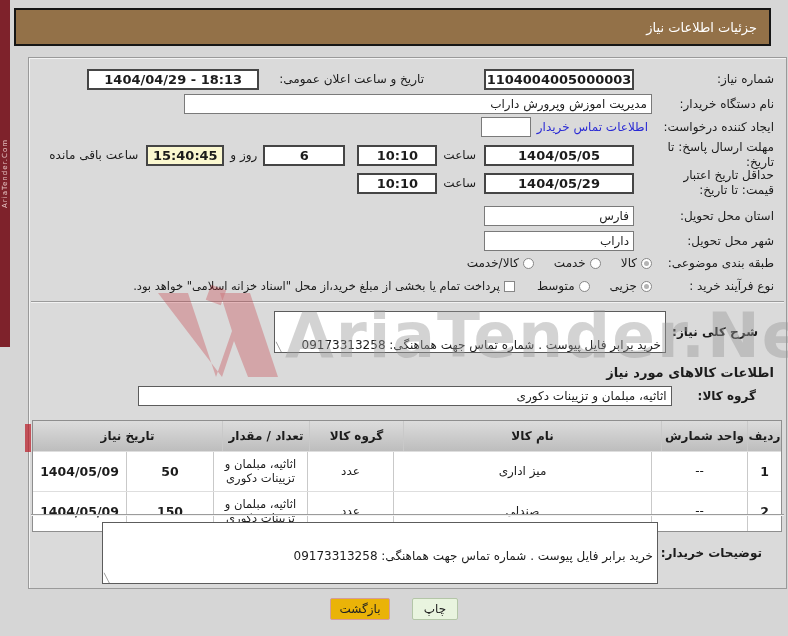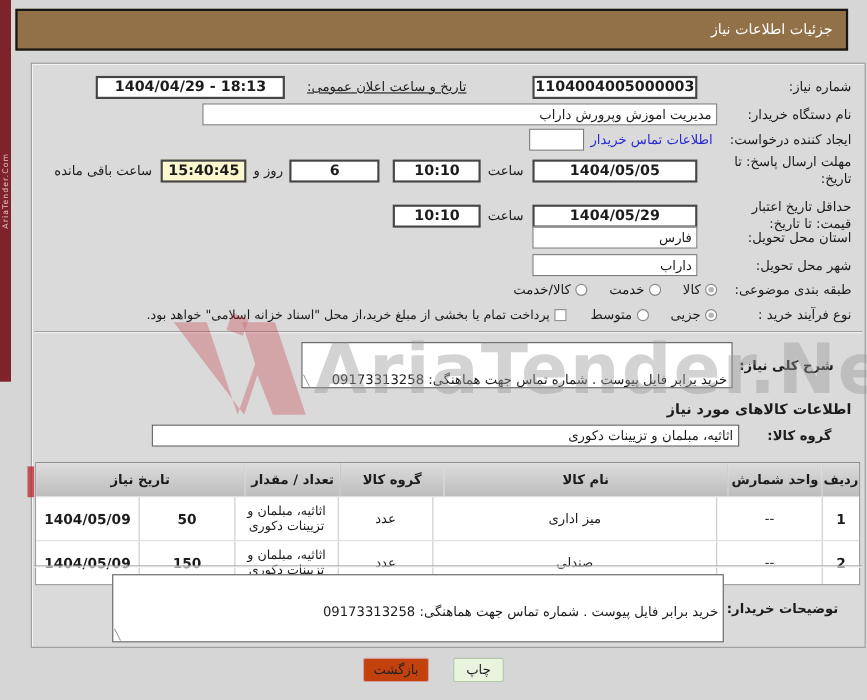--- a/index.html
+++ b/index.html
@@ -47,21 +47,21 @@
   .cell:last-child{border-left:none;flex:1;}
   .tbody .trow{height:39px;border-top:1px solid #dedede;background:#fff;}
   .tbody .cell{height:100%;line-height:1.2;}
   .numb{font-weight:bold;font-size:12.5px;direction:ltr;}
   .c0{width:34px;} .c1{width:96px;} .c2{width:258px;} .c3{width:86px;} .c4{width:94px;font-size:11.5px;padding:0 2px;} .c5{width:87px;} .c6{width:100px;}
   
   .btnrow{position:absolute;top:598px;left:0;width:100%;display:flex;justify-content:center;gap:22px;}
   .btn{height:22px;box-sizing:border-box;display:flex;align-items:center;justify-content:center;
        font-size:12px;color:#222;border-radius:2px;cursor:pointer;}
   .btn-print{width:46px;background:#e9f4df;border:1px solid #b4c6a8;}
-  .btn-back{width:60px;background:#c2410c;border:1px solid #d49c9c;text-align:right;}
+  .btn-back{width:60px;background:#eab308;border:1px solid #d49c9c;text-align:right;}
   
   .wm{position:absolute;top:281px;left:150px;width:700px;height:108px;display:flex;align-items:center;
       direction:ltr;pointer-events:none;z-index:50;}
   .wm svg{flex:none;opacity:.55;}
   .wm .wmtext{font-size:63px;font-weight:bold;color:#999999;opacity:.42;letter-spacing:2px;white-space:nowrap;}
   .wmbar{position:absolute;left:25px;top:424px;width:6px;height:28px;background:rgba(185,35,45,.75);z-index:55;pointer-events:none;}
 </style>
 </head>
 <body>
 
@@ -73,21 +73,21 @@
 
   <div class="titlebar">
     <span>جزئیات اطلاعات نیاز</span>
   </div>
 
   <div class="panel">
 
     <div class="row" style="top:10px;height:22px;">
       <span class="flabel">شماره نیاز:</span>
       <div class="input strong" style="width:150px;margin-right:18px;">1104004005000003</div>
-      <span class="lbl" style="margin-right:60px;text-decoration:underline;">تاریخ و ساعت اعلان عمومی:</span>
+      <span class="lbl" style="margin-right:60px;">تاریخ و ساعت اعلان عمومی:</span>
       <div class="input strong" style="width:172px;margin-right:20px;">1404/04/29 - 18:13</div>
     </div>
 
     <div class="row" style="top:35px;height:22px;">
       <span class="flabel">نام دستگاه خریدار:</span>
       <div class="input" style="width:468px;">مدیریت اموزش وپرورش داراب</div>
     </div>
 
     <div class="row" style="top:58px;height:22px;">
       <span class="flabel">ایجاد کننده درخواست:</span>
@@ -99,21 +99,21 @@
       <span class="flabel">مهلت ارسال پاسخ: تا تاریخ:</span>
       <div class="input strong" style="width:150px;margin-right:18px;">1404/05/05</div>
       <span class="lbl" style="margin-right:8px;">ساعت</span>
       <div class="input strong" style="width:80px;margin-right:6px;">10:10</div>
       <div class="input strong" style="width:82px;margin-right:12px;">6</div>
       <span class="lbl" style="margin-right:6px;">روز و</span>
       <div class="input strong yellow" style="width:78px;margin-right:6px;">15:40:45</div>
       <span class="lbl" style="margin-right:8px;">ساعت باقی مانده</span>
     </div>
 
-    <div class="row" style="top:122px;height:32px;">
+    <div class="row" style="top:109px;height:32px;">
       <span class="flabel">حداقل تاریخ اعتبار قیمت: تا تاریخ:</span>
       <div class="input strong" style="width:150px;margin-right:18px;">1404/05/29</div>
       <span class="lbl" style="margin-right:8px;">ساعت</span>
       <div class="input strong" style="width:80px;margin-right:6px;">10:10</div>
     </div>
 
     <div class="row" style="top:147px;height:22px;">
       <span class="flabel">استان محل تحویل:</span>
       <div class="input" style="width:150px;margin-right:18px;">فارس</div>
     </div>

